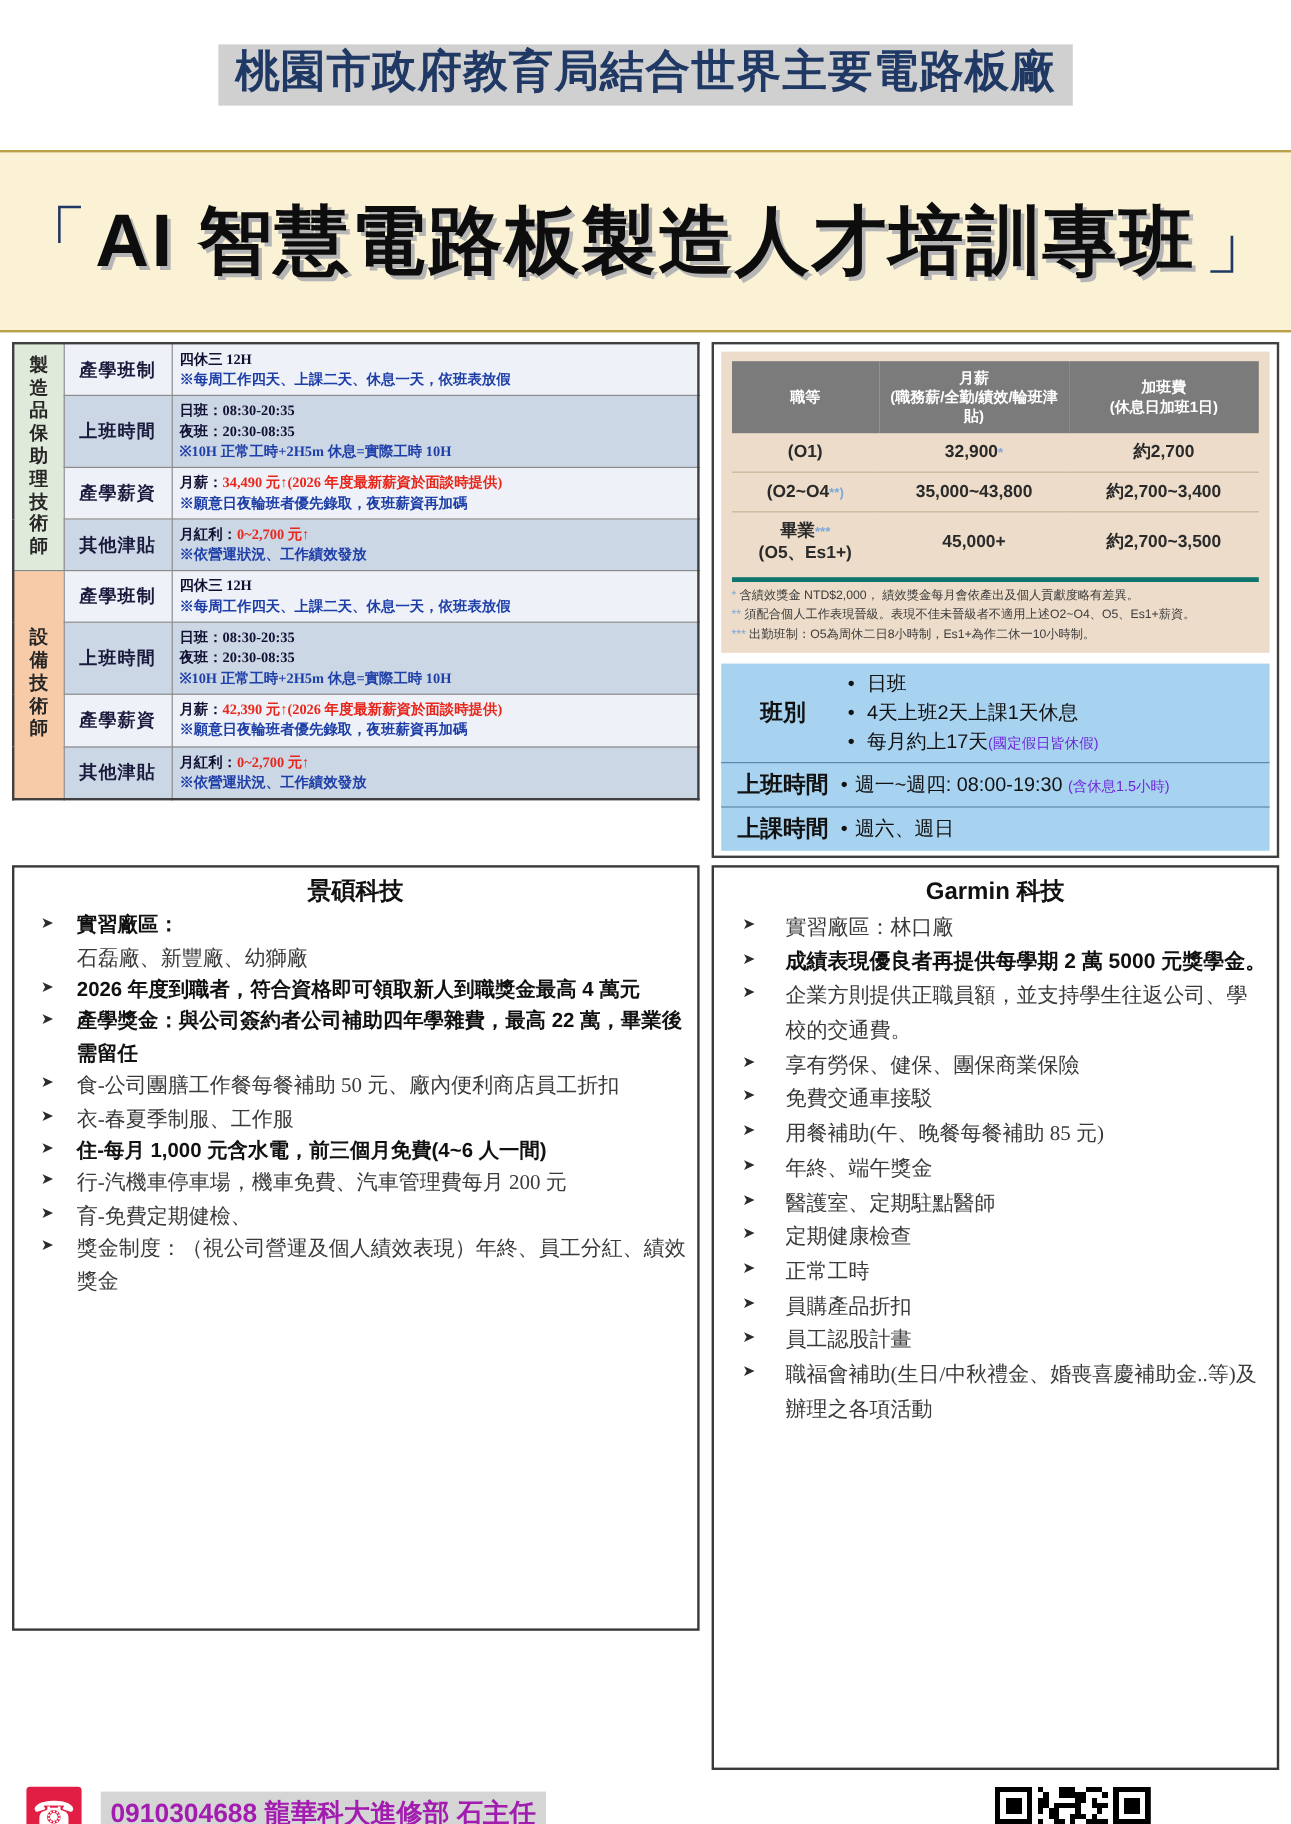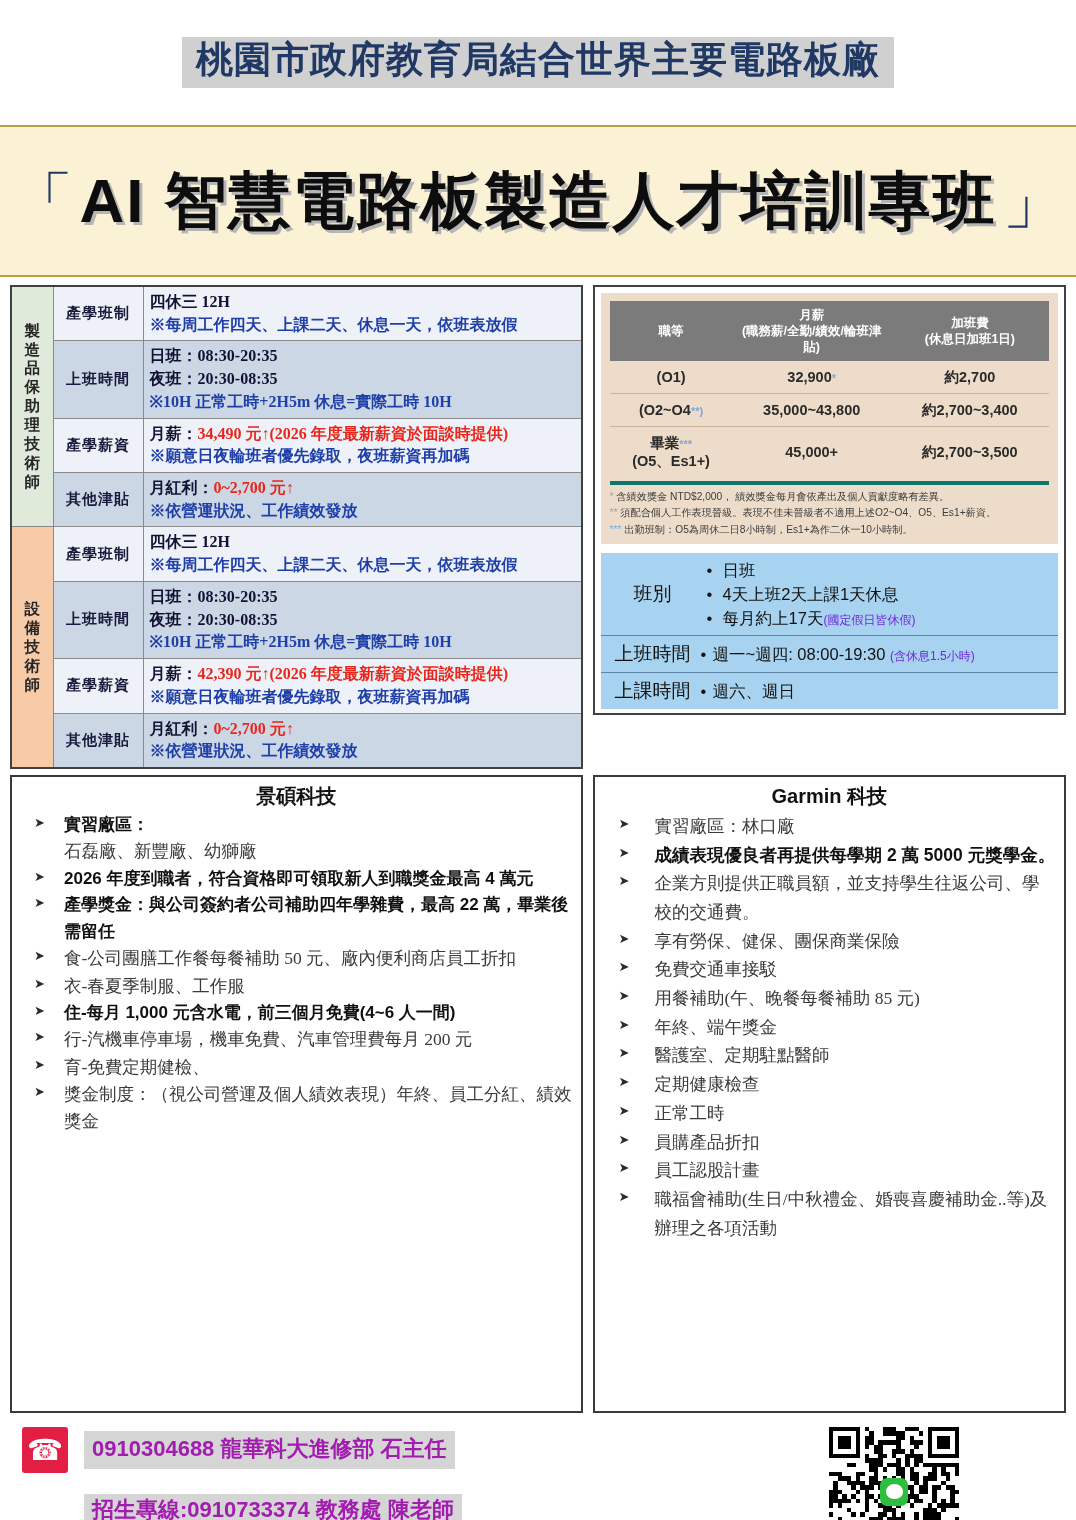--- a/index.html
+++ b/index.html
@@ -60,21 +60,21 @@
     word-break: break-all;
   }
   .vlabel.green { background: #dfeada; }
   .vlabel.orange { background: #f7cba8; }
   .rowname {
     width: 90px; text-align: center;
     font-size: 15px; font-weight: bold; color: #1a1a3c;
     font-family: "Liberation Serif", "DejaVu Serif", serif;
     letter-spacing: 1px;
   }
-  .rowbody { padding: 4px 6px; font-size: 16px; line-height: 1.42;
+  .rowbody { padding: 4px 6px; font-size: 12px; line-height: 1.42;
              font-family: "Liberation Serif", "DejaVu Serif", serif; font-weight: bold; }
   .bg-a { background: #eef2f8; }
   .bg-b { background: #ccd7e6; }
   .tx-blue { color: #1f3fa8; }
   .tx-dark { color: #111133; }
   .tx-red { color: #e8271c; }
 
   
   .right-box { border: 2px solid #404040; padding: 6px; height: 430px; }
   .pay-card { background: #ecdcc9; padding: 8px 9px 6px 9px; }
@@ -90,34 +90,34 @@
   }
   .pay-table tr:last-child td { border-bottom: none; }
   .ast { color: #7ea8d8; font-size: 11px; }
   .pay-notes { border-top: 4px solid #0f766e; margin-top: 3px; padding-top: 4px; }
   .pay-notes p { font-size: 10.2px; color: #3d3d3d; line-height: 1.62; letter-spacing: 0px; }
   .pay-notes .mk { color: #7ea8d8; }
 
   .sched-card { background: #a8d3f0; margin-top: 9px; }
   .sched-row { display: flex; align-items: center; border-bottom: 1px solid #5f86a6; padding: 5px 4px; }
   .sched-row:last-child { border-bottom: none; }
-  .sched-key { width: 96px; flex: 0 0 96px; font-size: 19px; font-weight: normal; color: #111; text-align: center; }
+  .sched-key { width: 96px; flex: 0 0 96px; font-size: 19px; font-weight: bold; color: #111; text-align: center; }
   .sched-val { flex: 1; font-size: 16.5px; color: #111; line-height: 1.46; }
   .sched-val ul { list-style: none; }
   .sched-val li { position: relative; padding-left: 22px; }
   .sched-val li:before { content: "•"; position: absolute; left: 6px; }
   .sched-val .one { position: relative; padding-left: 12px; }
   .sched-val .one:before { content: "•"; position: absolute; left: 0; }
   .muted { color: #6d28d9; font-size: 12px; }
 
   
   .co-row { padding: 6px 10px 0 10px; display: flex; gap: 10px; }
   .co-box { border: 2px solid #3a3a3a; padding: 6px 8px 8px 8px; }
   .co-box.left { width: 578px; height: 638px; }
-  .co-box.right { width: 478px; height: 638px; }
+  .co-box.right { width: 478px; height: 754px; }
   .co-title { text-align: center; font-size: 20px; font-weight: bold; color: #111; margin-bottom: 2px;
               font-family: "Liberation Serif", "DejaVu Serif", serif; }
   .co-title.sans { font-family: "Liberation Sans", "DejaVu Sans", sans-serif; }
   .co-list { list-style: none; }
   .co-list li { position: relative; padding-left: 44px; font-size: 17.5px; line-height: 1.56;
                 color: #3a3a3a; font-family: "Liberation Serif", "DejaVu Serif", serif; }
   .co-list li:before { content: "\27A4"; position: absolute; left: 14px; top: 1px; font-size: 13px; color: #2b2b2b; }
   .co-list li.sub { padding-left: 44px; }
   .co-list li.sub:before { content: ""; }
   .co-list li.b { font-weight: bold; color: #111; font-family: "Liberation Sans", "DejaVu Sans", sans-serif; font-size: 17px; }

